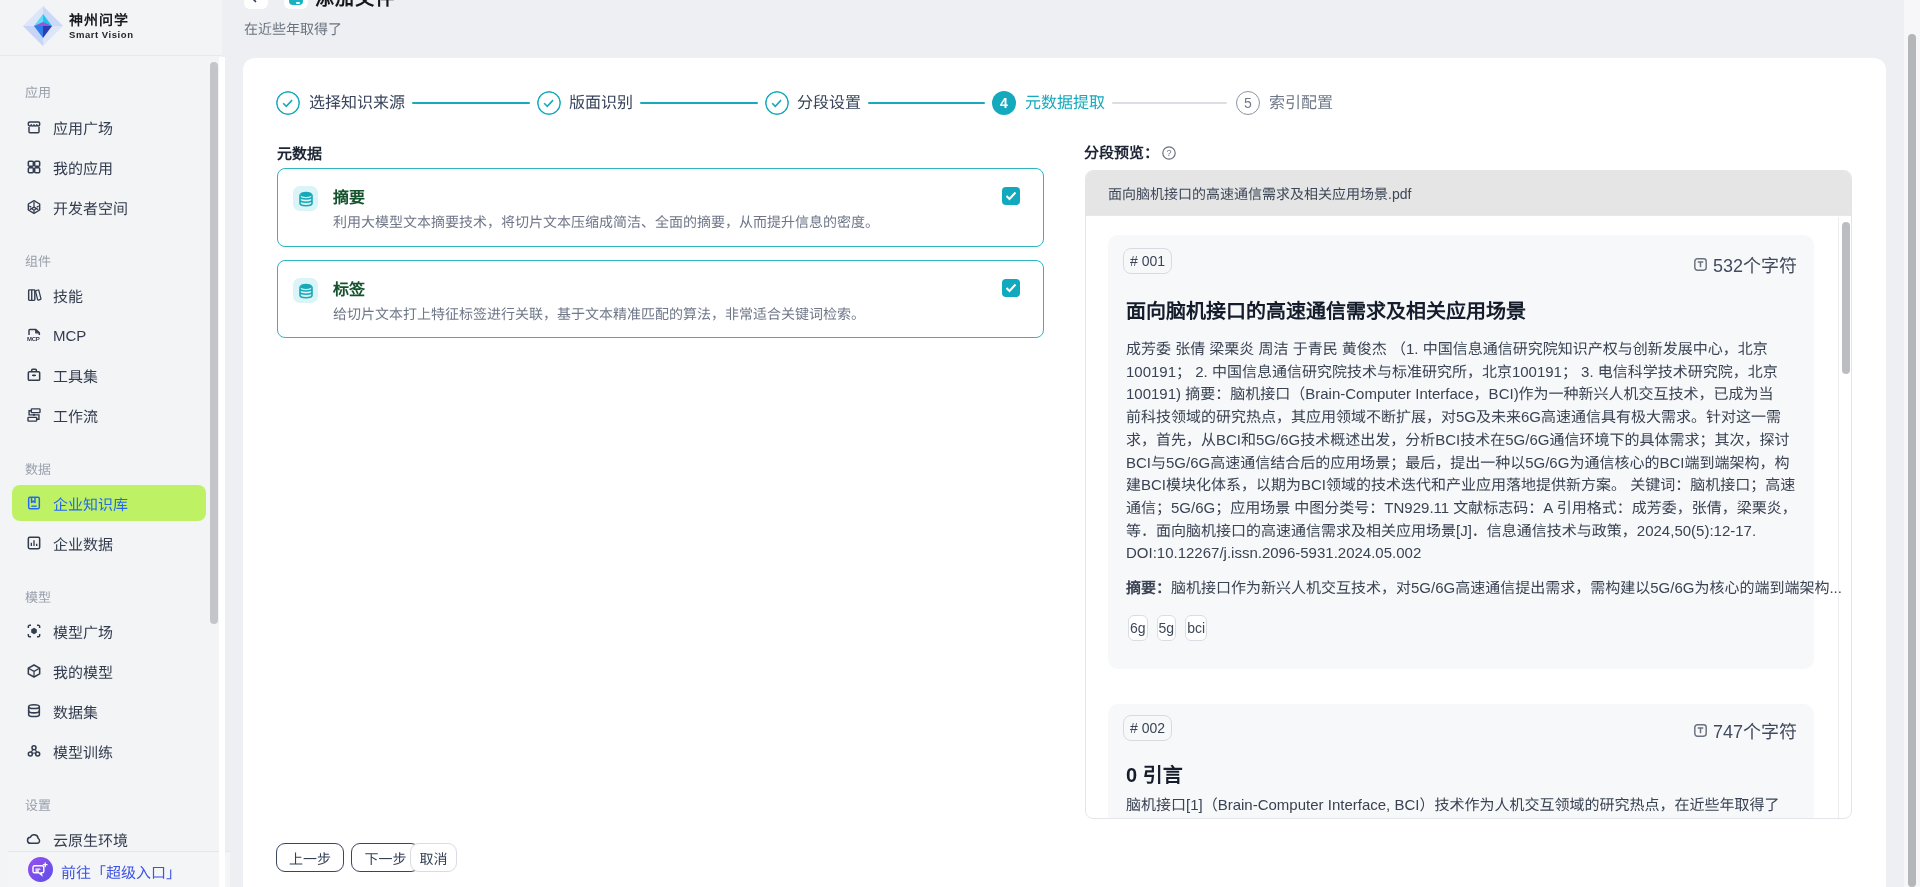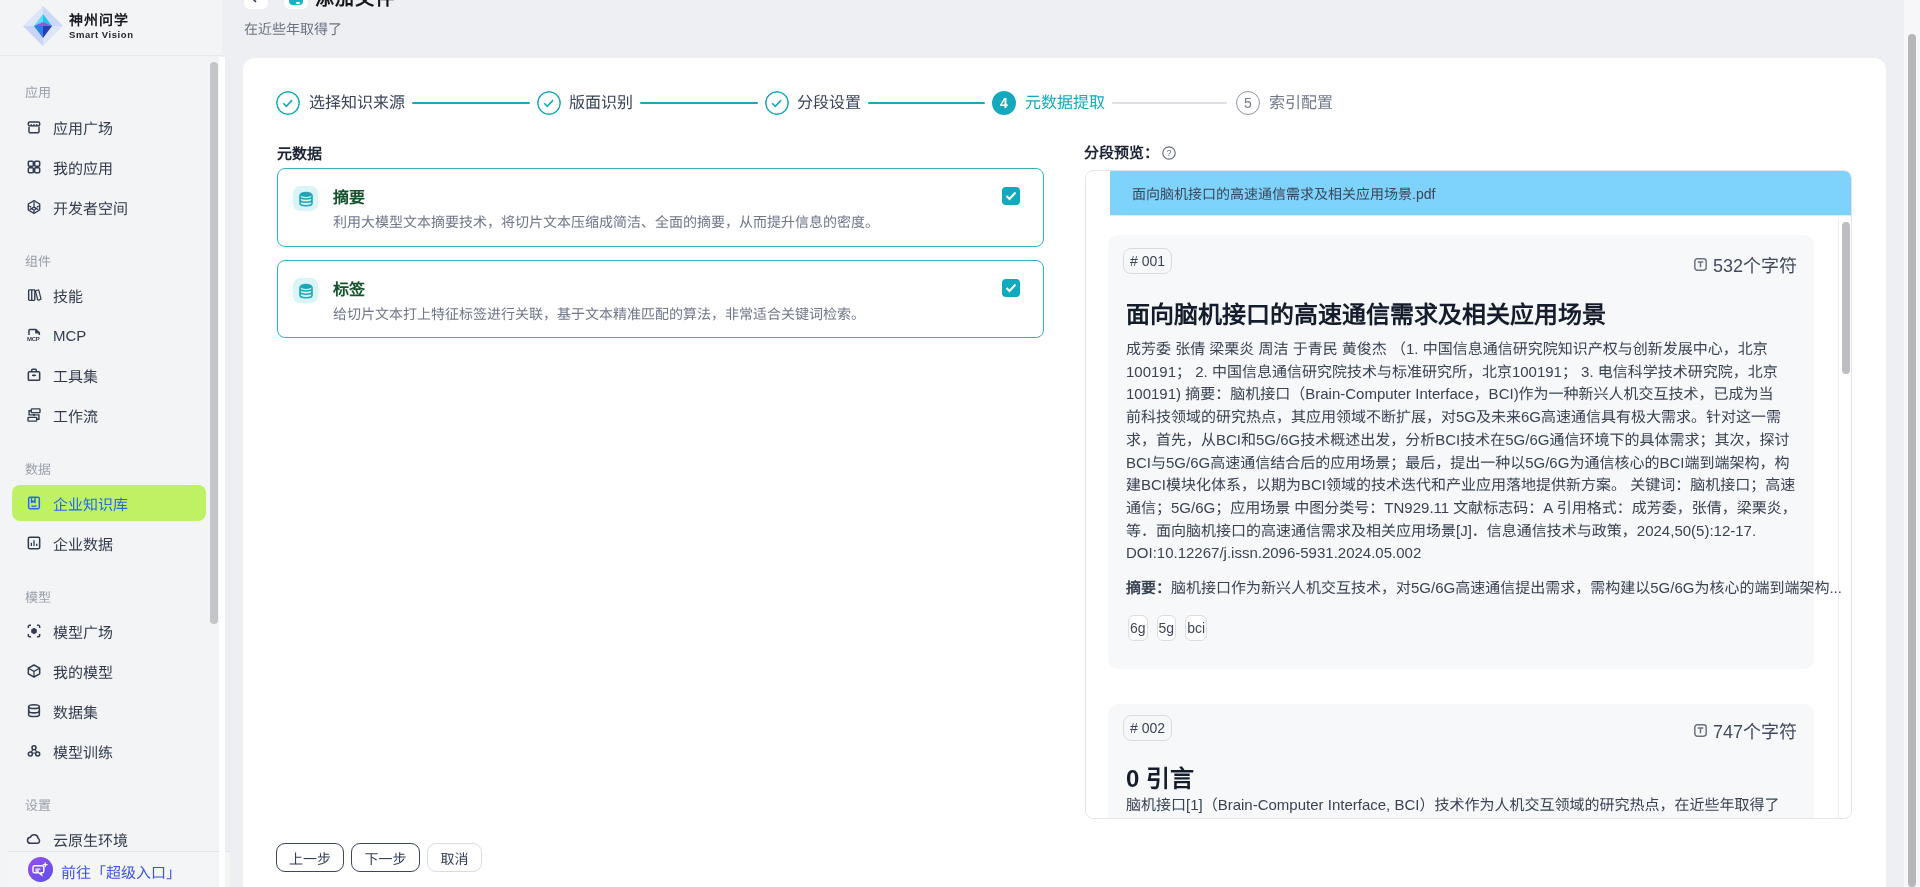--- a/index.html
+++ b/index.html
@@ -36,26 +36,26 @@
   
   #metaLabel { position:absolute; left:277px; top:142px; font-size:15px; font-weight:bold; color:#1d2534; }
   .opt-card { position:absolute; left:277px; width:767px; background:#fff; border:1.5px solid #2fb5c2; border-radius:8px; }
   .opt-icon { position:absolute; left:15px; top:17px; width:25px; height:25px; background:#daf4f8; border-radius:7px; display:flex; align-items:center; justify-content:center; }
   .opt-title { position:absolute; left:55px; top:14.5px; font-size:16px; font-weight:bold; color:#14532d; }
   .opt-desc { position:absolute; left:55px; top:42px; font-size:14px; color:#6e7688; white-space:nowrap; }
   .opt-check { position:absolute; right:23px; top:18px; width:18px; height:18px; background:#10a9bd; border-radius:4px; display:flex; align-items:center; justify-content:center; }
   
   #previewLabel { position:absolute; left:1084px; top:141px; font-size:15px; font-weight:bold; color:#1d2534; }
   #panel { position:absolute; left:1085px; top:170px; width:767px; height:649px; border:1px solid #e3e5e9; border-radius:8px; background:#fff; overflow:hidden; }
-  #panelHead { position:absolute; left:0; top:0; width:100%; height:45px; background:#7dd3fc; border-bottom:1px solid #e6e8eb;margin-left:24px; }
+  #panelHead { position:absolute; left:0; top:0; width:100%; height:45px; background:#e5e5e5; border-bottom:1px solid #e6e8eb; }
   #panelHead .fname { position:absolute; left:22px; top:12px; font-size:14px; color:#3c4657; }
   .chunk { position:absolute; left:22px; width:706px; background:#f7f8fa; border-radius:10px; }
   .chunk-pill { position:absolute; left:15px; top:13px; height:26px; padding:0 6px; border:1px solid #d8dbe1; border-radius:8px; font-size:14px; color:#3b4456; display:flex; align-items:center; }
   .chunk-count { position:absolute; right:17px; top:16px; font-size:18px; color:#424b5e; display:flex; align-items:center; gap:6px; }
-  .chunk-title { position:absolute; left:18px; font-size:24px; font-weight:bold; color:#151d2c; white-space:nowrap; }
+  .chunk-title { position:absolute; left:18px; font-size:20px; font-weight:bold; color:#151d2c; white-space:nowrap; }
   .chunk-body { position:absolute; left:18px; font-size:15px; color:#3a4353; line-height:22.7px; }
   .tag { border:1px solid #dadde3; background:#fff; border-radius:6px; height:26px; padding:0 1px; font-size:14px; color:#3f4859; display:inline-flex; align-items:center; margin-right:9px; }
   #panelScrollThumb { position:absolute; left:755.5px; top:51px; width:8px; height:152px; background:#bcbdc2; border-radius:4px; }
   
   .btn { position:absolute; top:843px; height:29px; border-radius:9px; background:#fff; font-size:14px; color:#333f55; display:flex; align-items:center; justify-content:center; }
   .btn.dark { border:1.3px solid #3a465c; }
   .btn.light { border:1px solid #d9dce2; }
 </style>
 </head>
 <body>
@@ -158,21 +158,21 @@
         </svg>747个字符</div>
     <div class="chunk-title" style="top:55px">0 引言</div>
     <div class="chunk-body" style="top:90px;white-space:nowrap">脑机接口[1]（Brain-Computer Interface, BCI）技术作为人机交互领域的研究热点，在近些年取得了</div>
   </div>
   <div style="position:absolute;left:752px;top:46px;width:1px;height:602px;background:#ededf0"></div>
     <div id="panelScrollThumb"></div>
 </div>
 
 <div class="btn dark" style="left:276px;width:68px">上一步</div>
 <div class="btn dark" style="left:351px;width:69px">下一步</div>
-<div class="btn light" style="left:427px;width:55px">取消</div>
+<div class="btn light" style="left:410px;width:47px">取消</div>
 <div id="sidebar">
   <div id="logoRow">
     <svg width="42" height="42" style="position:absolute;left:22px;top:5px" viewBox="0 0 42 42">
       <polygon points="21,1 41,21 21,41 1,21" fill="#dde5f9"></polygon>
       <polygon points="21,1 41,21 21,21" fill="#ccd8f7"></polygon>
       <polygon points="1,21 21,21 21,41" fill="#c8d5f6"></polygon>
       <polygon points="21,9 30,21 21,21" fill="#1fc3ee"></polygon>
       <polygon points="21,9 21,21 12,21" fill="#62d9f6"></polygon>
       <polygon points="12,21 21,17 30,21 21,25" fill="#9a55dd"></polygon>
       <polygon points="21,21 30,21 21,33" fill="#2b3db5"></polygon>

